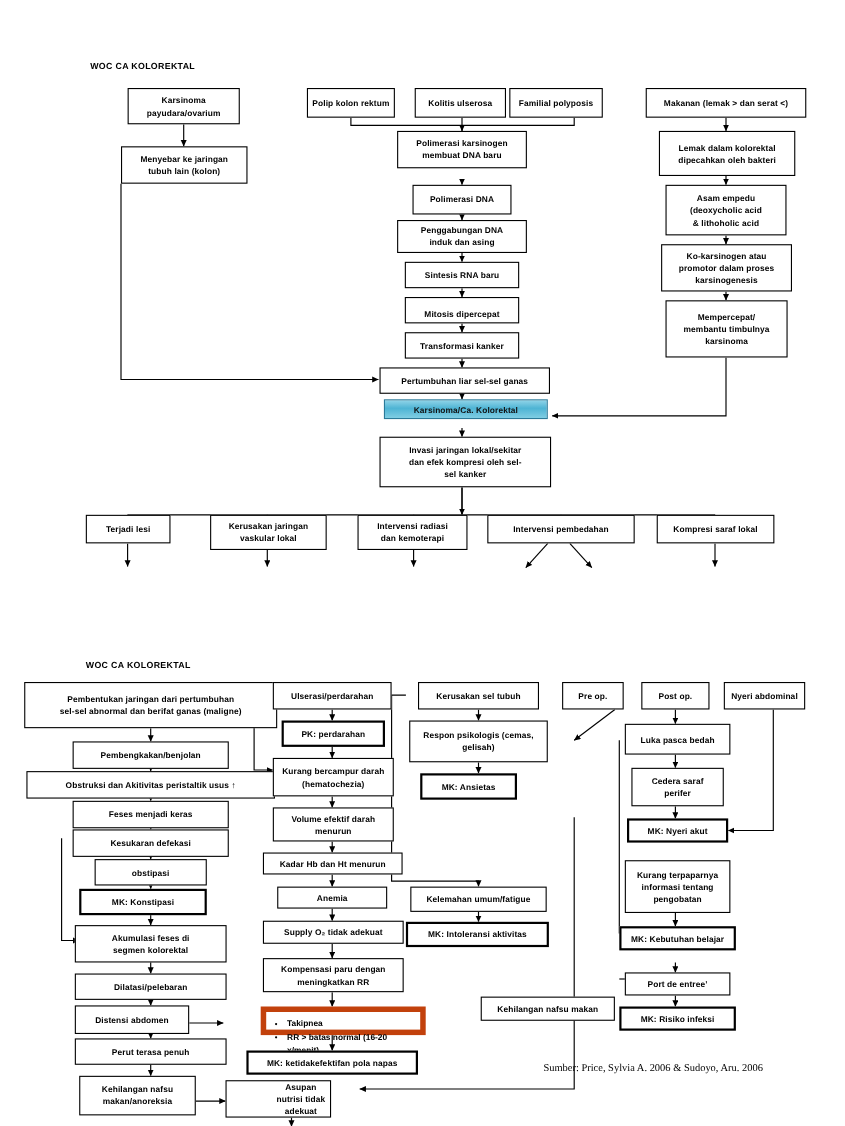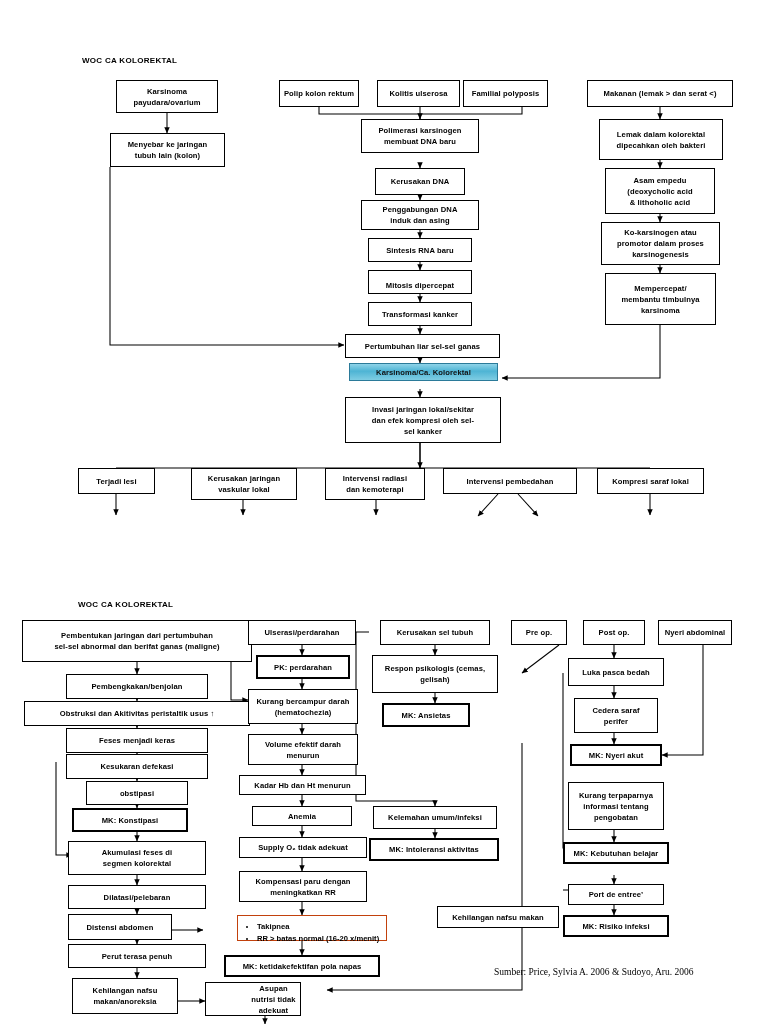--- a/index.html
+++ b/index.html
@@ -57,21 +57,21 @@
   }
   .source {
     position: absolute;
     font-family: "Liberation Serif", serif;
     font-size: 9.5px;
     color: #000;
     z-index: 2;
   }
   .bullets {
     position: absolute;
-    border: 1px solid #c2410c;
+    border: 5px solid #c2410c;
     background: #fff;
     font-size: 7.6px;
     line-height: 1.5;
     padding: 4px 6px 4px 8px;
     z-index: 2;
     font-weight: 600;
   }
   .bullets ul { margin: 0; padding-left: 11px; }
   .bullets li { margin: 1px 0; }
 </style>
@@ -194,21 +194,21 @@
     </div>
   <div class="node" style="left:587px; top:80px; width:146px; height:27px;">
       <span class="txt">Makanan (lemak &gt; dan serat &lt;)</span>
     </div>
 
   <div class="node" style="left:361px; top:119px; width:118px; height:34px;">
       <span class="txt">Polimerasi karsinogen
 membuat DNA baru</span>
     </div>
   <div class="node" style="left:375px; top:168px; width:90px; height:27px;">
-      <span class="txt">Kerusakan DNA</span>
+      <span class="txt">Polimerasi DNA</span>
     </div>
   <div class="node" style="left:361px; top:200px; width:118px; height:30px;">
       <span class="txt">Penggabungan DNA
 induk dan asing</span>
     </div>
   <div class="node" style="left:368px; top:238px; width:104px; height:24px;">
       <span class="txt">Sintesis RNA baru</span>
     </div>
   <div class="node" style="left:368px; top:270px; width:104px; height:24px;align-items:flex-end;">
       <span class="txt">Mitosis dipercepat</span>
@@ -354,21 +354,21 @@
       <span class="txt">Kerusakan sel tubuh</span>
     </div>
   <div class="node" style="left:372px; top:655px; width:126px; height:38px;">
       <span class="txt">Respon psikologis (cemas,
 gelisah)</span>
     </div>
   <div class="node thick" style="left:382px; top:703px; width:88px; height:24px;">
       <span class="txt">MK: Ansietas</span>
     </div>
   <div class="node" style="left:373px; top:806px; width:124px; height:23px;">
-      <span class="txt">Kelemahan umum/infeksi</span>
+      <span class="txt">Kelemahan umum/fatigue</span>
     </div>
   <div class="node thick" style="left:369px; top:838px; width:130px; height:23px;">
       <span class="txt">MK: Intoleransi aktivitas</span>
     </div>
   <div class="node" style="left:437px; top:906px; width:122px; height:22px;">
       <span class="txt">Kehilangan nafsu makan</span>
     </div>
 
   <div class="node" style="left:511px; top:620px; width:56px; height:25px;">
       <span class="txt">Pre op.</span>

